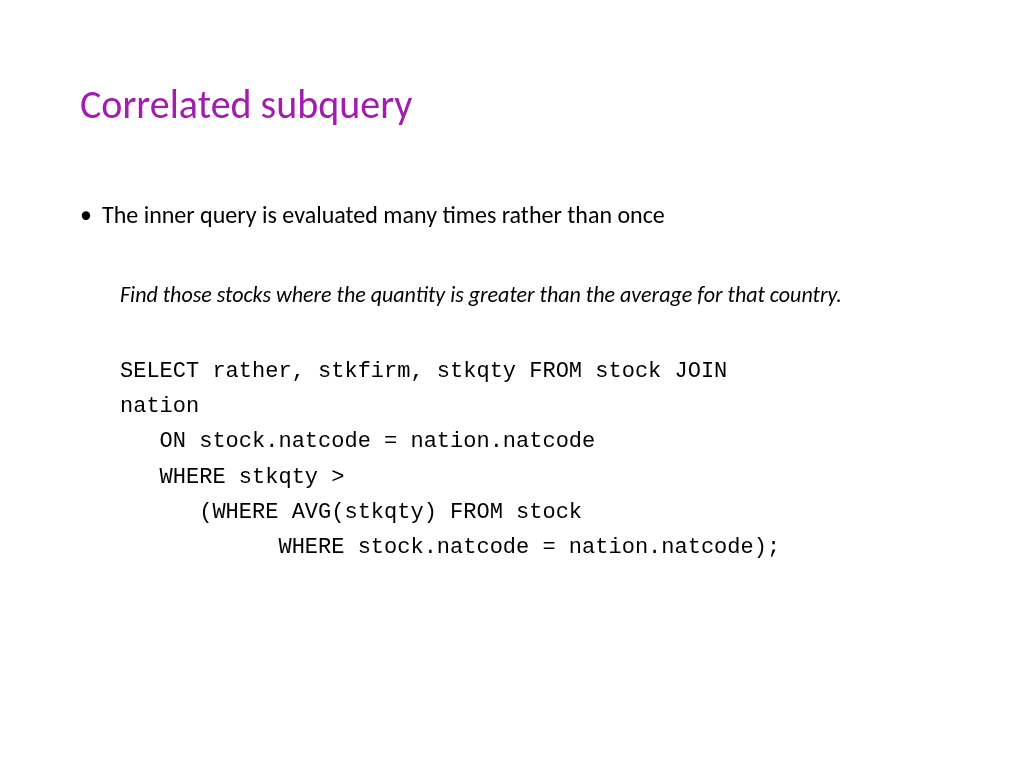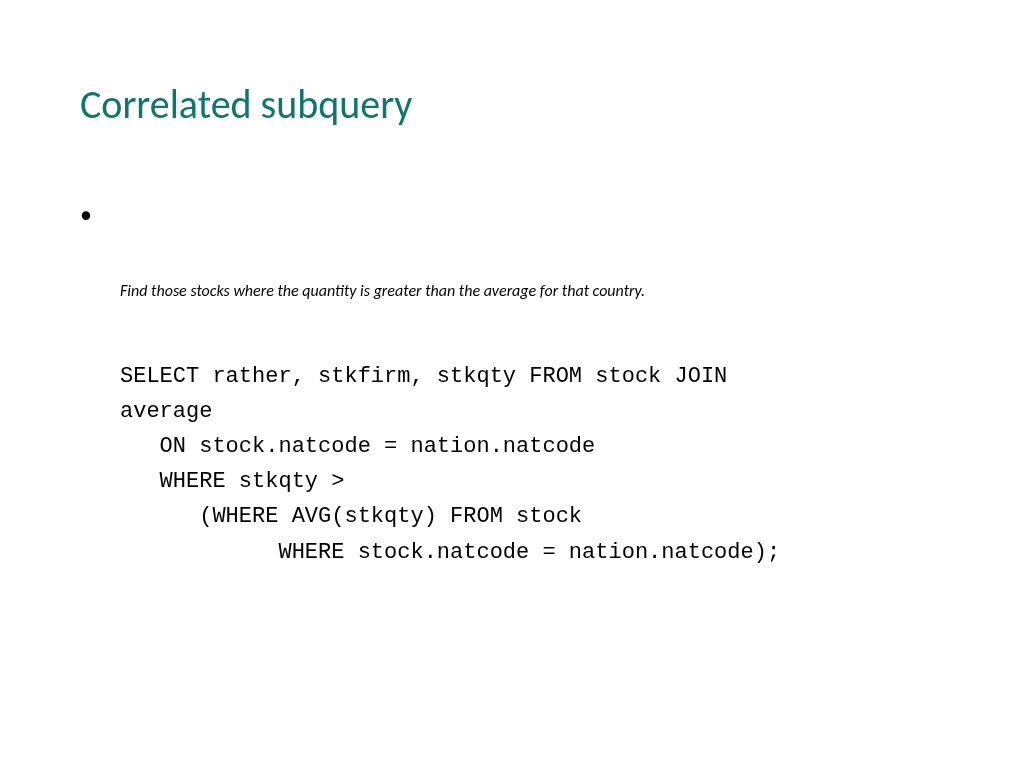--- a/index.html
+++ b/index.html
@@ -13,62 +13,63 @@
       background: #ffffff;
       font-family: Calibri, 'Segoe UI', Arial, sans-serif;
       color: #000000;
       padding: 80px 80px 60px 80px;
       overflow: hidden;
     }
     .slide-title {
       font-size: 40px;
       font-weight: 400;
       margin-bottom: 70px;
-      color: #0f766e;
+      color: #a21caf;
     }
     .bullet-item {
       display: flex;
       align-items: flex-start;
       margin-bottom: 50px;
     }
     .bullet-marker {
       font-size: 24px;
       margin-right: 10px;
       line-height: 1.3;
     }
     .bullet-text {
       font-size: 24px;
       line-height: 1.3;
     }
     .subtext-italic {
-      font-size: 16px;
+      font-size: 22px;
       font-style: italic;
       margin-left: 40px;
       margin-right: 60px;
-      margin-bottom: 56px;
+      margin-bottom: 43px;
       line-height: 1.4;
     }
     .code-block {
       font-family: 'Courier New', Courier, monospace;
       font-size: 22px;
       margin-left: 40px;
       margin-right: 40px;
       line-height: 1.6;
       white-space: pre;
     }
   </style>
 </head>
 <body>
 
 <h1 class="slide-title">Correlated subquery</h1>
 
 <div class="bullet-item">
   <span class="bullet-marker">•</span>
+  <span class="bullet-text">The inner query is evaluated many times rather than once</span>
 </div>
 
 <div class="subtext-italic">Find those stocks where the quantity is greater than the average for that country.</div>
 
 <div class="code-block"><span>SELECT rather, stkfirm, stkqty FROM stock JOIN</span>
-<span>average</span>
+<span>nation</span>
 <span>   ON stock.natcode = nation.natcode</span>
 <span>   WHERE stkqty &gt;</span>
 <span>      (WHERE AVG(stkqty) FROM stock</span>
 <span>            WHERE stock.natcode = nation.natcode);</span></div>
 
 </body></html>

